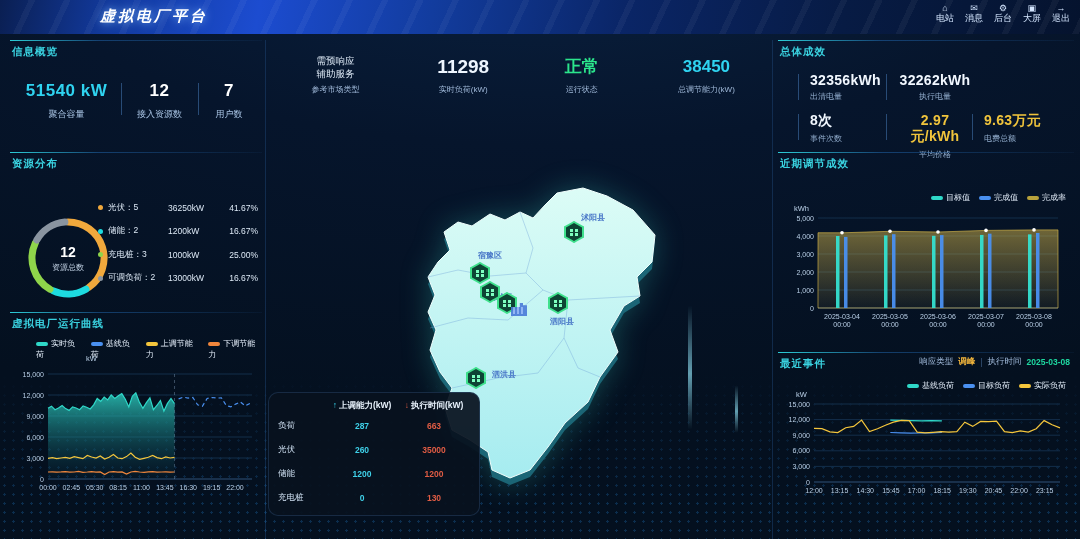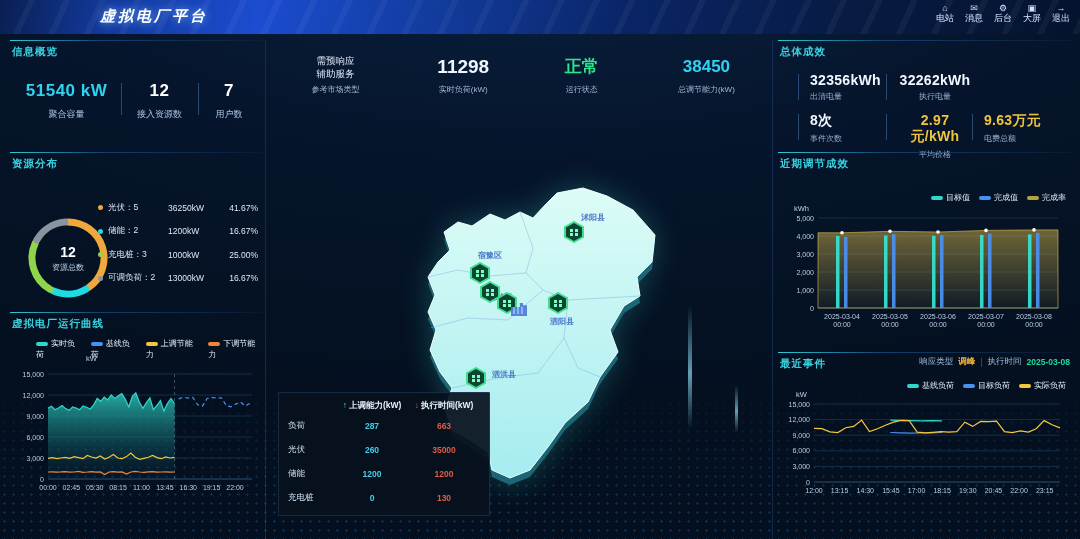--- a/index.html
+++ b/index.html
@@ -74,22 +74,22 @@
   .bld::after{content:'';position:absolute;inset:4px 2px 2px 2px;
     background:repeating-linear-gradient(90deg,#a9c6ff 0 2px,transparent 2px 4px);opacity:.7;}
   .pillar{position:absolute;width:4px;border-radius:2px;filter:blur(.5px);
     background:linear-gradient(to top,rgba(150,235,255,0),rgba(150,235,255,.65) 45%,rgba(150,235,255,0));}
   
   .particles{position:absolute;left:0;bottom:0;width:100%;height:175px;pointer-events:none;opacity:.55;
     background-image:radial-gradient(rgba(44,160,255,.38) 1px,transparent 1.4px);background-size:9px 9px;
     -webkit-mask-image:linear-gradient(to top,#000 20%,transparent 95%);
             mask-image:linear-gradient(to top,#000 20%,transparent 95%);}
   
-  .tip{position:absolute;left:278px;top:392px;width:192px;background:rgba(7,17,30,.93);
-    border:1px solid rgba(70,120,180,.25);border-radius:1px;padding:7px 9px 5px 9px;z-index:6;}
+  .tip{position:absolute;left:268px;top:392px;width:192px;background:rgba(7,17,30,.93);
+    border:1px solid rgba(70,120,180,.25);border-radius:10px;padding:7px 9px 5px 9px;z-index:6;}
   .tip-h{display:flex;font-size:8.5px;color:#e8f2fc;font-weight:bold;margin-bottom:2px;}
   .tip-h .c1{width:48px;} .tip-h .c2{width:72px;text-align:center;} .tip-h .c3{width:72px;text-align:center;}
   .tip-r{display:flex;align-items:center;height:24px;font-size:8.5px;}
   .tip-r .c1{width:48px;color:#cfe0f2;}
   .tip-r .c2{width:72px;text-align:center;color:#3fd0e8;font-weight:bold;}
   .tip-r .c3{width:72px;text-align:center;color:#e05c44;font-weight:bold;}
   .up-ar{color:#35d0e8;margin-right:2px;} .dn-ar{color:#e05c44;margin-right:2px;}
   
   .ova-grid{position:absolute;left:20px;right:0;top:32px;}
   .ova-row{display:flex;margin-bottom:10px;}

